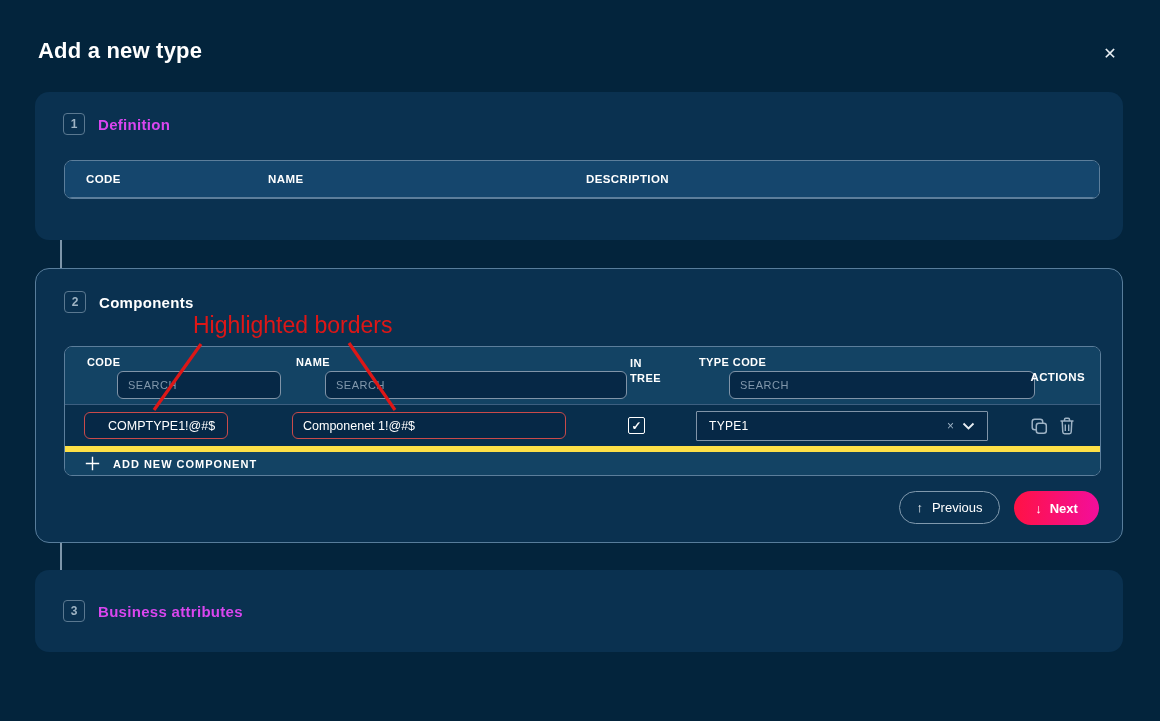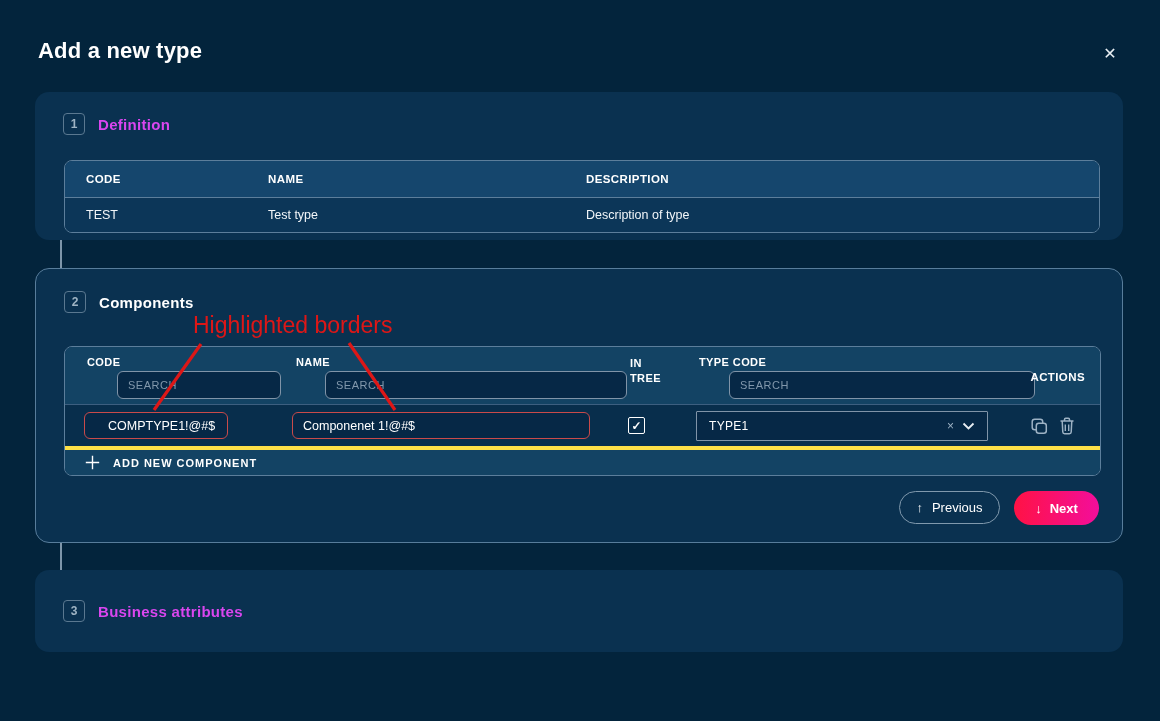--- a/index.html
+++ b/index.html
@@ -45,21 +45,21 @@
   .data-row { position:relative; height:42px; background:#082e4c; border-top:1px solid #3d5f80; }
   .cell-input { position:absolute; top:7px; height:27px; background:#062846; border:1px solid #c94a4a; border-radius:6px; color:#fff; font-size:12.5px; padding:0 10px; font-family:"Liberation Sans", sans-serif; }
   .checkbox { position:absolute; left:563px; top:12px; width:17px; height:17px; border:1.5px solid #fff; border-radius:2px; display:flex; align-items:center; justify-content:center; font-size:12px; font-weight:bold; color:#fff; cursor:pointer; background:transparent; }
   .dropdown { position:absolute; left:631px; top:6px; width:292px; height:30px; background:#062846; border:1px solid #8094a8; border-radius:1px; display:flex; align-items:center; cursor:pointer; }
   .dropdown-value { flex:1; padding-left:12px; font-size:12px; color:#fff; letter-spacing:.3px; }
   .dd-clear { color:#9db2c4; font-size:12px; padding:0 8px; cursor:pointer; }
   .dd-chev { padding-right:12px; display:flex; align-items:center; cursor:pointer; }
   .action-icon { position:absolute; top:11px; width:20px; height:20px; background:none; border:none; cursor:pointer; padding:0; }
   .icon-copy { left:964px; } .icon-trash { left:993px; }
 
-  .add-row { height:29px; background:#134364; border-top:4px solid #fde047; display:flex; align-items:center; padding-left:20px; gap:13px; cursor:pointer; }
+  .add-row { height:29px; background:#134364; border-top:6px solid #fde047; display:flex; align-items:center; padding-left:20px; gap:13px; cursor:pointer; }
   .add-label { font-size:11px; font-weight:bold; letter-spacing:1px; color:#fff; }
 
   .btn { position:absolute; top:222px; display:flex; align-items:center; justify-content:center; border-radius:999px; font-size:13px; cursor:pointer; font-family:"Liberation Sans", sans-serif; }
   .btn-prev { left:863px; width:101px; height:33px; background:transparent; border:1px solid #8099ad; color:#fff; gap:9px; }
   .btn-next { left:978px; width:85px; height:34px; background:linear-gradient(90deg,#ff1245,#f30e9b); border:none; color:#fff; font-weight:bold; gap:8px; }
   .btn .arrow { font-size:13px; font-weight:normal; }
 
   .annotation-text { position:absolute; left:193px; top:312px; font-size:23px; color:#dd1717; }
   .overlay-svg { position:absolute; left:0; top:0; pointer-events:none; }
 
@@ -77,25 +77,20 @@
     <div class="step-header">
       <span class="step-num">1</span>
       <span class="step-label">Definition</span>
     </div>
     <div class="def-table">
       <div class="def-row def-head">
         <div>CODE</div>
         <div>NAME</div>
         <div>DESCRIPTION</div>
       </div>
-      <div class="def-row def-data">
-        <div>TEST</div>
-        <div>Test type</div>
-        <div>Description of type</div>
-      </div>
     </div>
   </section>
 
   <div class="connector c1"></div>
 
   <section class="card card2">
     <div class="step-header">
       <span class="step-num">2</span>
       <span class="step-label active">Components</span>
     </div>
@@ -108,21 +103,21 @@
         <span class="col-label" style="left:231px">NAME</span>
         <input class="search-input" style="left: 227px; width: 302px;" placeholder="SEARCH">
         <span class="col-label lbl-intree" style="left:565px">IN TREE</span>
         <span class="col-label" style="left:634px">TYPE CODE</span>
         <input class="search-input" style="left: 631px; width: 306px;" placeholder="SEARCH">
         <span class="lbl-actions">ACTIONS</span>
       </div>
 
       <div class="data-row">
         <input class="cell-input" style="left: 19px; width: 144px; padding-left: 23px;" value="COMPTYPE1!@#$">
-        <input class="cell-input" style="left: 227px; width: 298px;" value="Componenet 1!@#$">
+        <input class="cell-input" style="left: 227px; width: 274px;" value="Componenet 1!@#$">
         <span class="checkbox">
           <span>✓</span>
         </span>
         <div class="dropdown">
           <span class="dropdown-value">TYPE1</span>
           <span class="dd-clear">×</span>
           <span class="dd-chev">
             <svg class="icon" width="13" height="8" viewBox="0 0 13 8">
                 <polyline points="1.5,1.5 6.5,6.5 11.5,1.5" fill="none" stroke="#e8eef3" stroke-width="1.8"></polyline>
               </svg>

